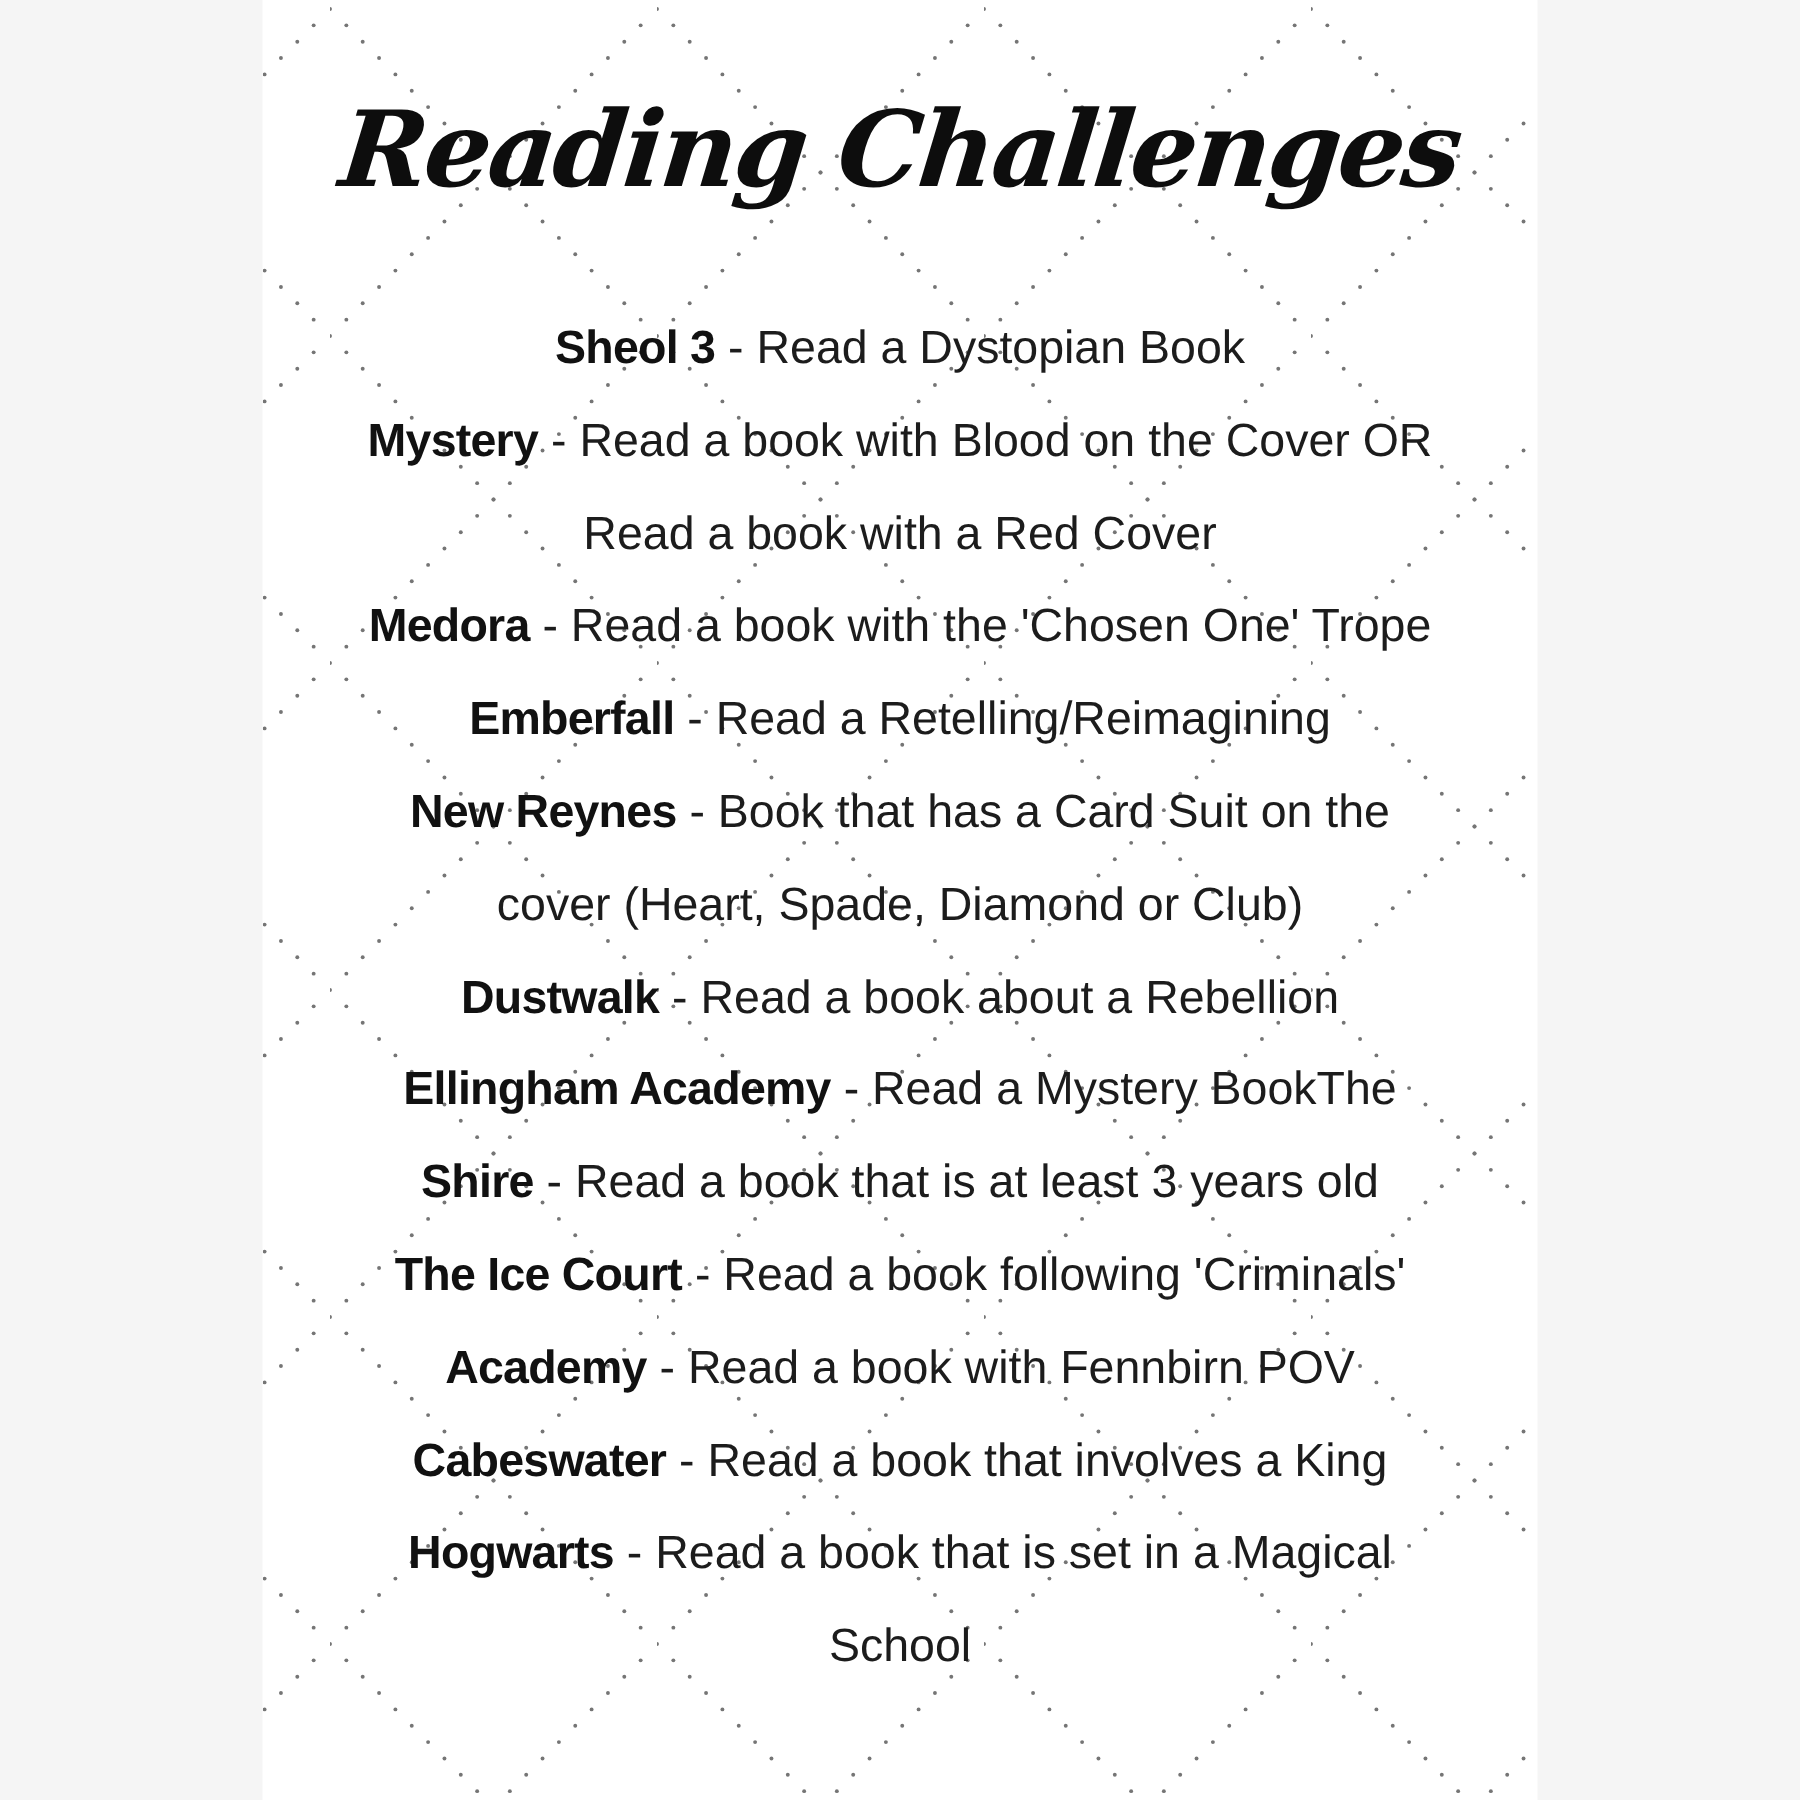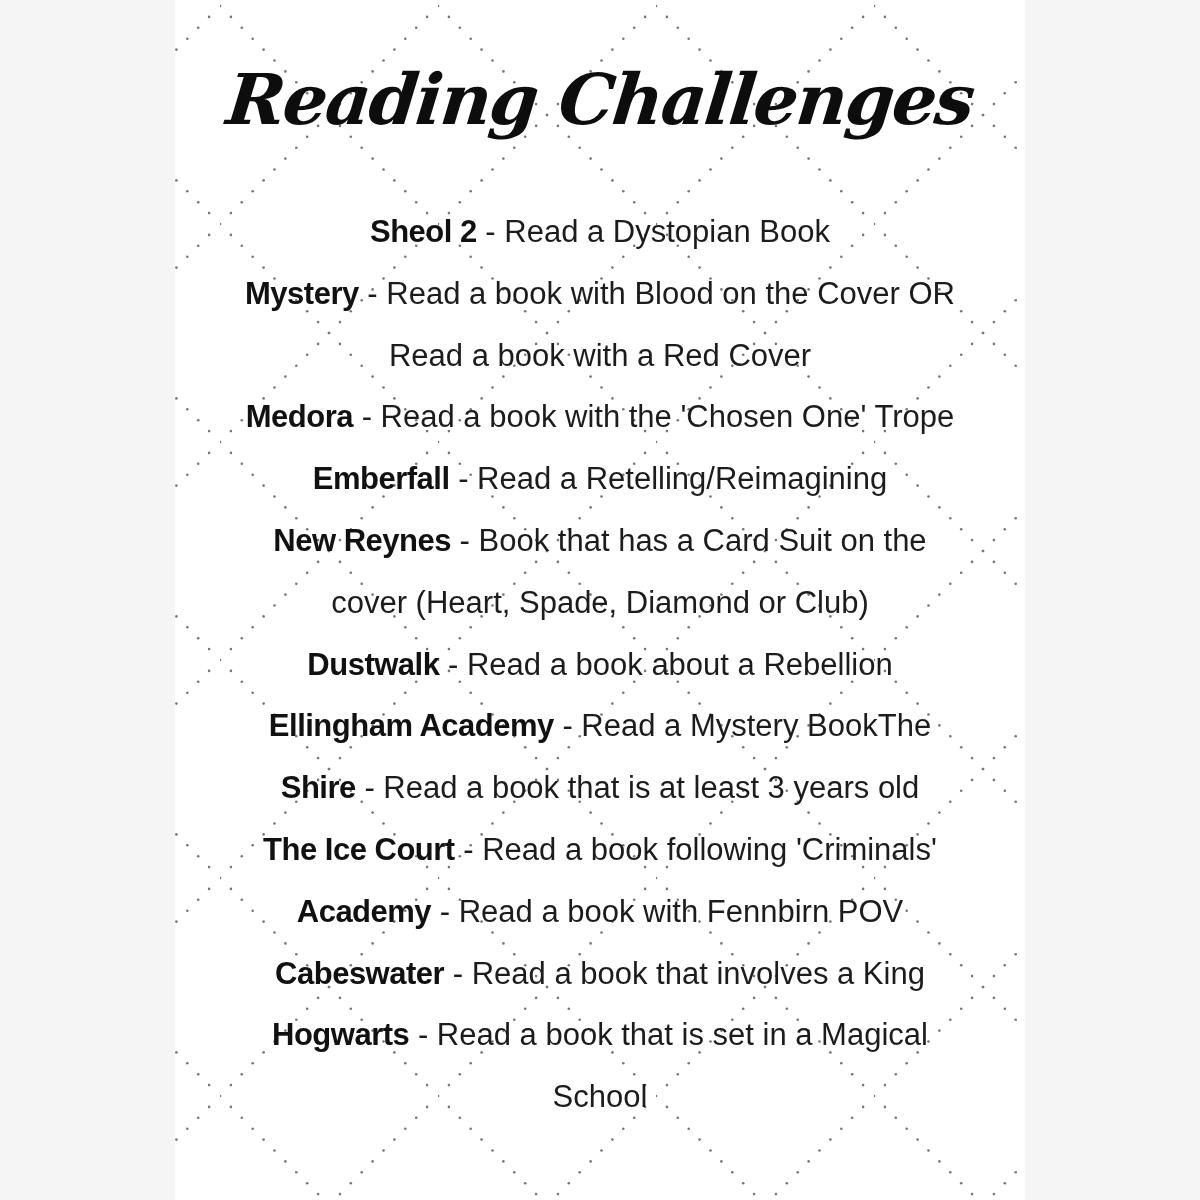--- a/index.html
+++ b/index.html
@@ -118,21 +118,21 @@
           </pattern>
       </defs>
       <rect width="850" height="1200" fill="url(#dotpat)"></rect>
     </svg>
 
     <div class="content">
       <div class="title">Reading Challenges</div>
 
       <div class="list">
           <div class="entry">
-            <div class="line"><span class="cname">Sheol 2</span><span class="ctask"> - Read a Dystopian Book</span></div>
+            <div class="line"><span class="cname">Sheol 3</span><span class="ctask"> - Read a Dystopian Book</span></div>
           </div>
           <div class="entry">
             <div class="line"><span class="cname">Mystery</span><span class="ctask"> - Read a book with Blood on the Cover OR</span></div>
             <div class="line"><span class="ctask">Read a book with a Red Cover</span></div>
           </div>
           <div class="entry">
             <div class="line"><span class="cname">Medora</span><span class="ctask"> - Read a book with the 'Chosen One' Trope</span></div>
           </div>
           <div class="entry">
             <div class="line"><span class="cname">Emberfall</span><span class="ctask"> - Read a Retelling/Reimagining</span></div>

